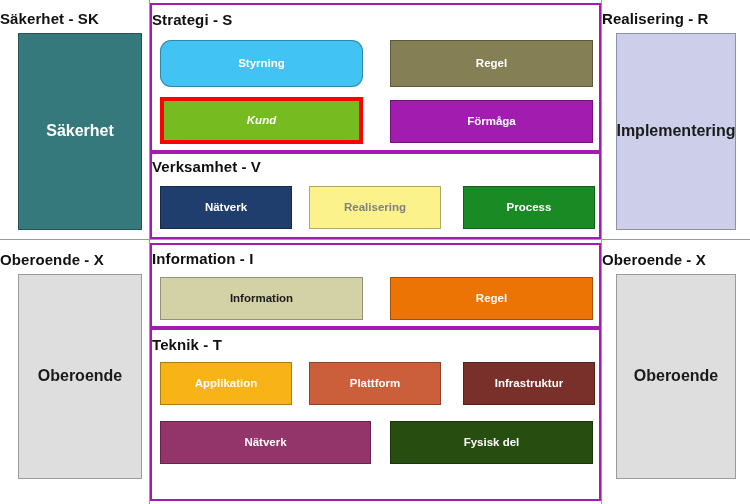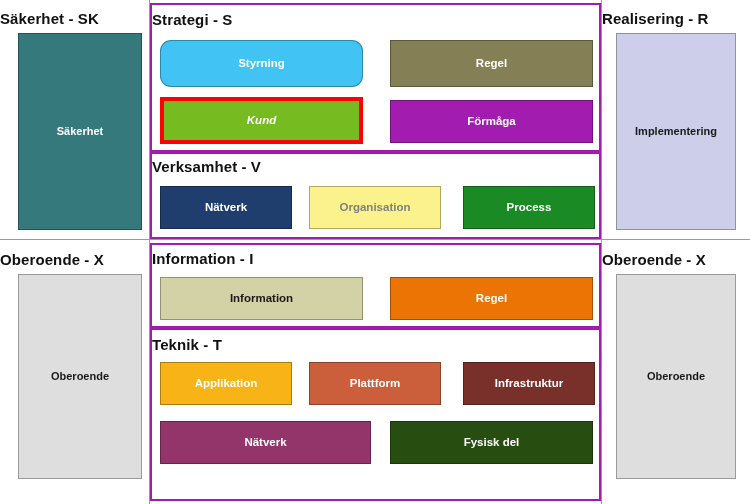--- a/index.html
+++ b/index.html
@@ -32,21 +32,21 @@
 
   
   .box{
     position:absolute;box-sizing:border-box;
     display:flex;align-items:center;justify-content:center;
     font-size:11.5px;font-weight:bold;
     text-align:center;
     line-height:1.15;
     border:1px solid rgba(0,0,0,0.30);
   }
-  .box.tall{font-size:11px;}
+  .box.tall{font-size:16px;}
   .highlight{
     border:4px solid #ff0000 !important;
     font-style:italic;
   }
 </style>
 </head>
 <body>
 
 <div id="root">
 
@@ -80,21 +80,21 @@
     <div class="panel-title" style="top:8px;">Strategi - S</div>
     <div class="box" style="left: 8px; top: 35px; width: 203px; height: 47px; background: rgb(65, 195, 244); color: rgb(255, 255, 255); border-radius: 11px;">Styrning</div>
     <div class="box" style="left: 238px; top: 35px; width: 203px; height: 47px; background: rgb(133, 127, 85); color: rgb(255, 255, 255);">Regel</div>
     <div class="box highlight" style="left: 8px; top: 92px; width: 203px; height: 47px; background: rgb(118, 188, 33); color: rgb(255, 255, 255);">Kund</div>
     <div class="box" style="left: 238px; top: 95px; width: 203px; height: 43px; background: #a21caf; color: rgb(255, 255, 255);">Förmåga</div>
   </div>
 
   <div class="panel-frame" style="left:150px;top:152px;width:451px;height:87px;">
     <div class="panel-title" style="top:6px;">Verksamhet - V</div>
     <div class="box" style="left: 8px; top: 32px; width: 132px; height: 43px; background: rgb(31, 62, 110); color: rgb(255, 255, 255);">Nätverk</div>
-    <div class="box" style="left: 157px; top: 32px; width: 132px; height: 43px; background: rgb(251, 242, 140); color: rgb(128, 128, 128);">Organisation</div>
+    <div class="box" style="left: 157px; top: 32px; width: 132px; height: 43px; background: rgb(251, 242, 140); color: rgb(128, 128, 128);">Realisering</div>
     <div class="box" style="left: 311px; top: 32px; width: 132px; height: 43px; background: rgb(26, 138, 37); color: rgb(255, 255, 255);">Process</div>
   </div>
 
   <div class="panel-frame" style="left:150px;top:243px;width:451px;height:85px;">
     <div class="panel-title" style="top:7px;">Information - I</div>
     <div class="box" style="left: 8px; top: 32px; width: 203px; height: 43px; background: rgb(211, 210, 166); color: rgb(26, 26, 26);">Information</div>
     <div class="box" style="left: 238px; top: 32px; width: 203px; height: 43px; background: rgb(236, 116, 4); color: rgb(255, 255, 255);">Regel</div>
   </div>
 
   <div class="panel-frame" style="left:150px;top:328px;width:451px;height:173px;">

